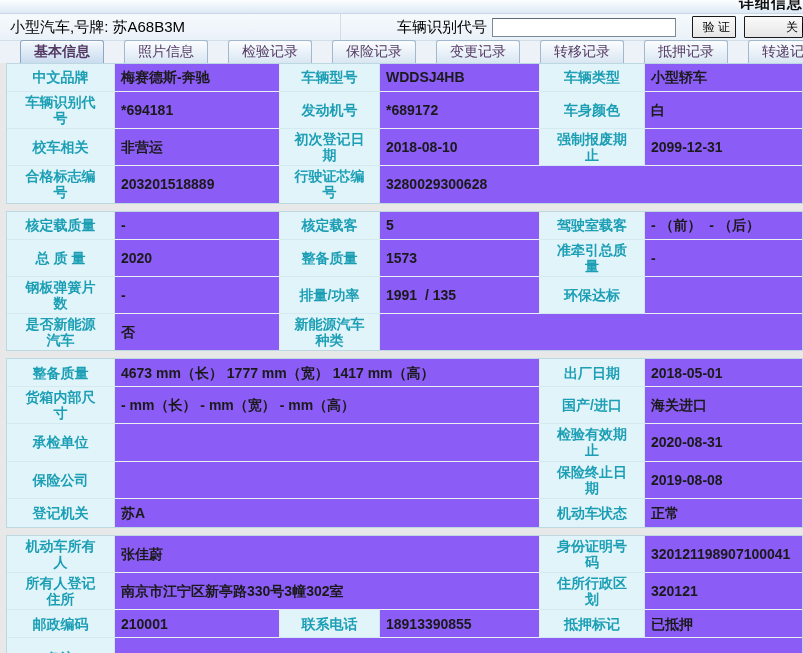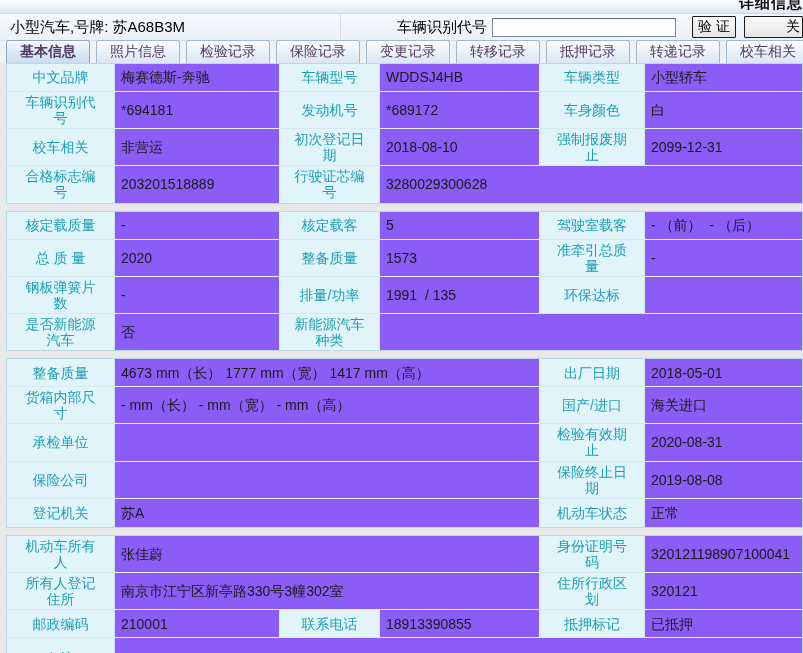--- a/index.html
+++ b/index.html
@@ -32,52 +32,54 @@
   .vin-label{margin-left:56px;font-size:15px;color:#000;white-space:nowrap;}
   .vin-input{
     margin-left:5px;width:188px;height:17px;
     border:1px solid #7A8A99;border-top-color:#5A6A78;background:#FFF;
     font-size:13px;padding:0 3px;font-family:inherit;
   }
   .hbtn{
     margin-left:16px;min-width:44px;height:22px;
     border:1px solid #1A1A1A;border-radius:1px;
     background:linear-gradient(180deg,#FAFAFA,#E6E6E6);
-    font-size:14px;color:#000;font-family:inherit;
-    padding:0 5px;cursor:pointer;white-space:nowrap;
+    font-size:12px;color:#000;font-family:inherit;
+    padding:0 5px;cursor:pointer;white-space:nowrap;text-align:right;
   }
   .hbtn + .hbtn{margin-left:8px;padding-left:41px;}
   
   .tabbar{
     height:22px;display:flex;align-items:flex-end;
     padding-left:6px;background:#EDF2F8;gap:6px;
   }
   .tab{
     font-size:14px;color:#533A63;white-space:nowrap;
     padding:2px 13px 2px;cursor:pointer;
     border:1px solid #A2B8CC;border-bottom:none;
     border-radius:3px 3px 0 0;
     background:linear-gradient(180deg,#FBFDFF,#D9E6F2);
+    margin-left:14px;
   }
   .tab.active{
     background:linear-gradient(180deg,#F3F8FD,#C9DCEF);
     border-color:#8FA6C0;
     box-shadow:inset 0 1px 0 #FFFFFF;
     font-weight:bold;
   }
   
   .content{margin-left:6px;}
   .section{
     border:1px solid #BCD9E2;
     margin-bottom:7px;background:#FBFBFB;
   }
   .row{
     display:grid;
     grid-template-columns:108px 165px 100px 160px 105px 1fr;
     min-height:28px;
+    font-weight:bold;
   }
   .section > .row:last-child .cl,
   .section > .row:last-child .cv{border-bottom:none;}
   .cl{
     background:#E1F4FA;color:#1C9FB5;
     display:flex;align-items:center;justify-content:center;
     text-align:center;font-size:14px;line-height:1.15;
     padding:2px 13px;box-sizing:border-box;
     border-right:1px solid #CFE7EF;border-bottom:1px solid #D5EAF0;
   }

